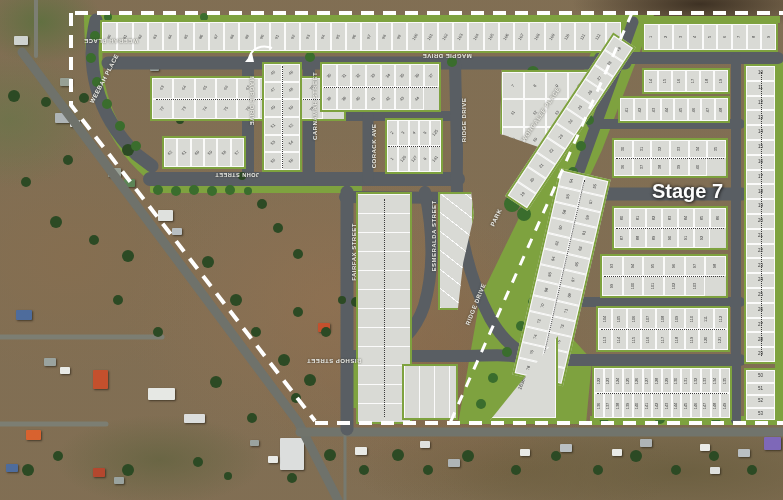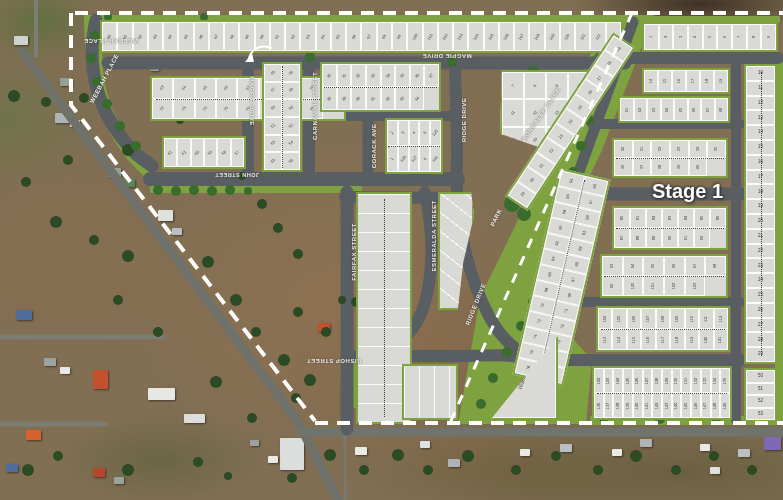--- a/index.html
+++ b/index.html
@@ -1150,21 +1150,21 @@
     <div class="st-label" style="left:260px;top:172px;width:46px;font-size:5.5px;transform:rotate(180deg);">JOHN STREET</div>
     <div class="st-label" style="left:478px;top:53px;width:62px;transform:rotate(180deg);">MAGPIE DRIVE</div>
     <div class="st-label" style="left:371px;top:170px;width:48px;transform:rotate(-90deg);transform-origin:0 0;">CORACK AVE</div>
     <div class="st-label" style="left:461px;top:148px;width:56px;transform:rotate(-90deg);transform-origin:0 0;">RIDGE DRIVE</div>
     <div class="st-label" style="left:516px;top:146px;width:80px;transform:rotate(-56deg);transform-origin:0 0;">WONGALEE PLACE</div>
     <div class="st-label" style="left:462px;top:330px;width:58px;transform:rotate(-68deg);transform-origin:0 0;">RIDGE DRIVE</div>
     <div class="st-label" style="left:488px;top:228px;width:26px;transform:rotate(-65deg);transform-origin:0 0;">PARK</div>
     <div class="st-label" style="left:351px;top:294px;width:84px;transform:rotate(-90deg);transform-origin:0 0;">FAIRFAX STREET</div>
     <div class="st-label" style="left:431px;top:282px;width:92px;transform:rotate(-90deg);transform-origin:0 0;">ESMERALDA STREET</div>
     <div class="st-label" style="left:364px;top:358px;width:60px;transform:rotate(180deg);">BISHOP STREET</div>
-    <div class="stage-label" style="left:652px;top:180px;">Stage 1</div>
+    <div class="stage-label" style="left:652px;top:180px;">Stage 7</div>
   </div>
 
   <svg id="svg-over" class="layer" width="783" height="500" viewBox="0 0 783 500">
     <g stroke="#ffffff" fill="none" stroke-linecap="butt">
       <path d="M75,13 L783,13" stroke-width="4" stroke-dasharray="13 9"></path>
       <path d="M71,13 L71,105 L315,421" stroke-width="4" stroke-dasharray="13 9"></path>
       <path d="M315,423 L783,423" stroke-width="4" stroke-dasharray="13 9"></path>
       <path d="M632,13 L450,423" stroke-width="3" stroke-dasharray="10 9"></path>
     </g>
     <g>

